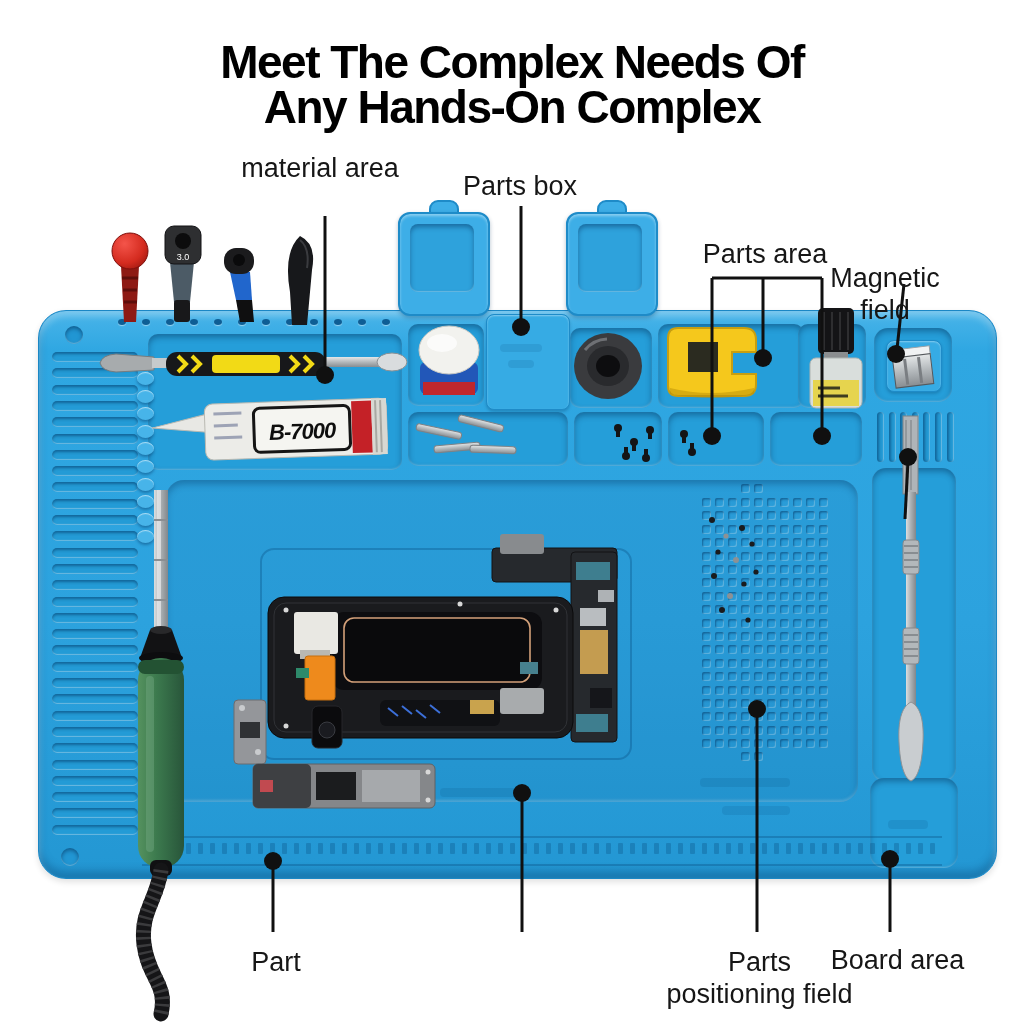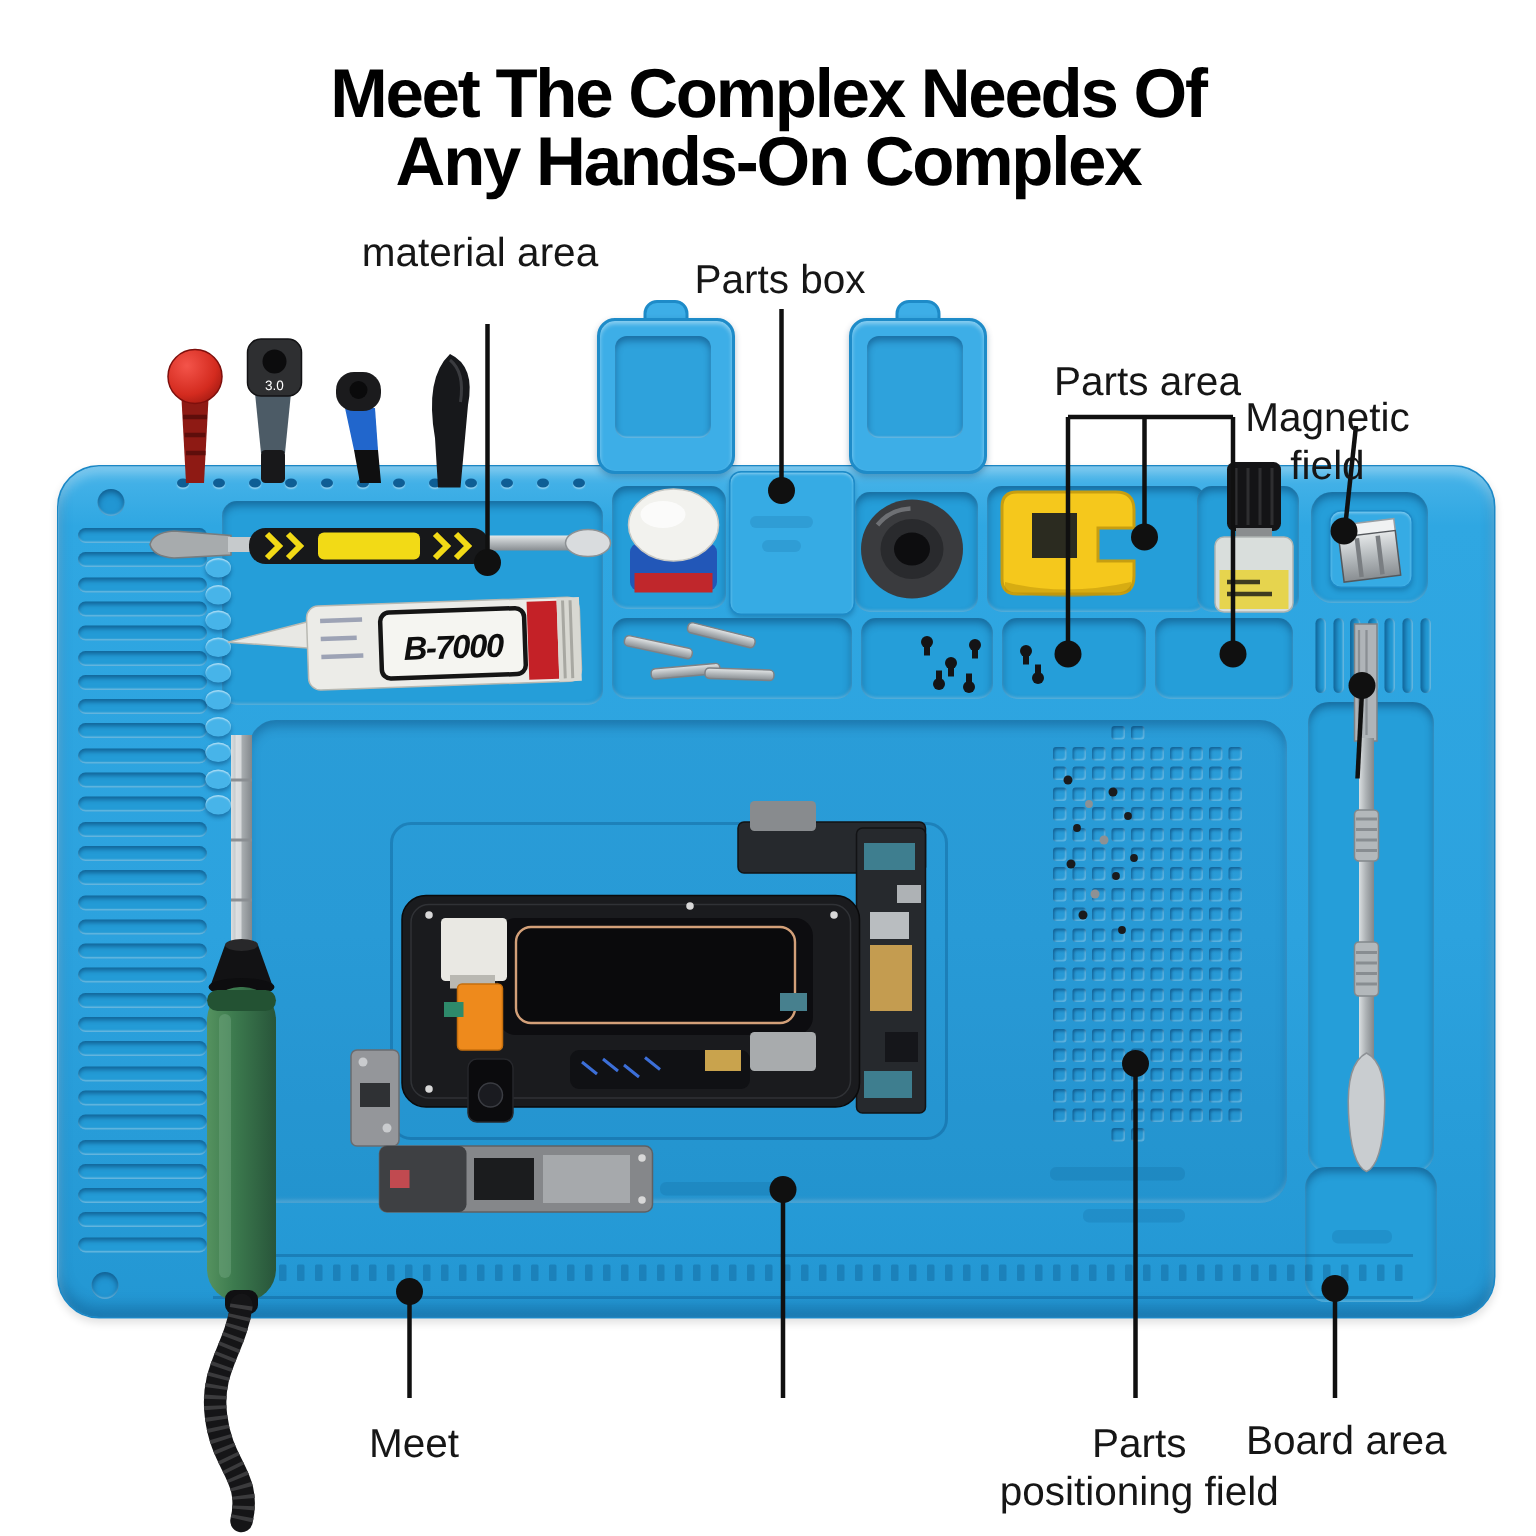--- a/index.html
+++ b/index.html
@@ -662,21 +662,21 @@
     <div>Parts area</div>
   </div>
   <div class="lbl" style="left:440px;top:170px;width:160px;">
     <div>Parts box</div>
   </div>
   <div class="lbl" style="left:820px;top:222px;width:130px;margin-top:40px;">
     <div>Magnetic</div>
     <div>field</div>
   </div>
   <div class="lbl" style="left:216px;top:946px;width:120px;">
-    <div>Meet</div>
+    <div>Part</div>
   </div>
   <div class="lbl" style="left:652px;top:946px;width:215px;">
     <div>Parts</div>
     <div>positioning field</div>
   </div>
   <div class="lbl" style="left:830px;top:944px;width:135px;">
     <div>Board area</div>
   </div>
 </div>
 

